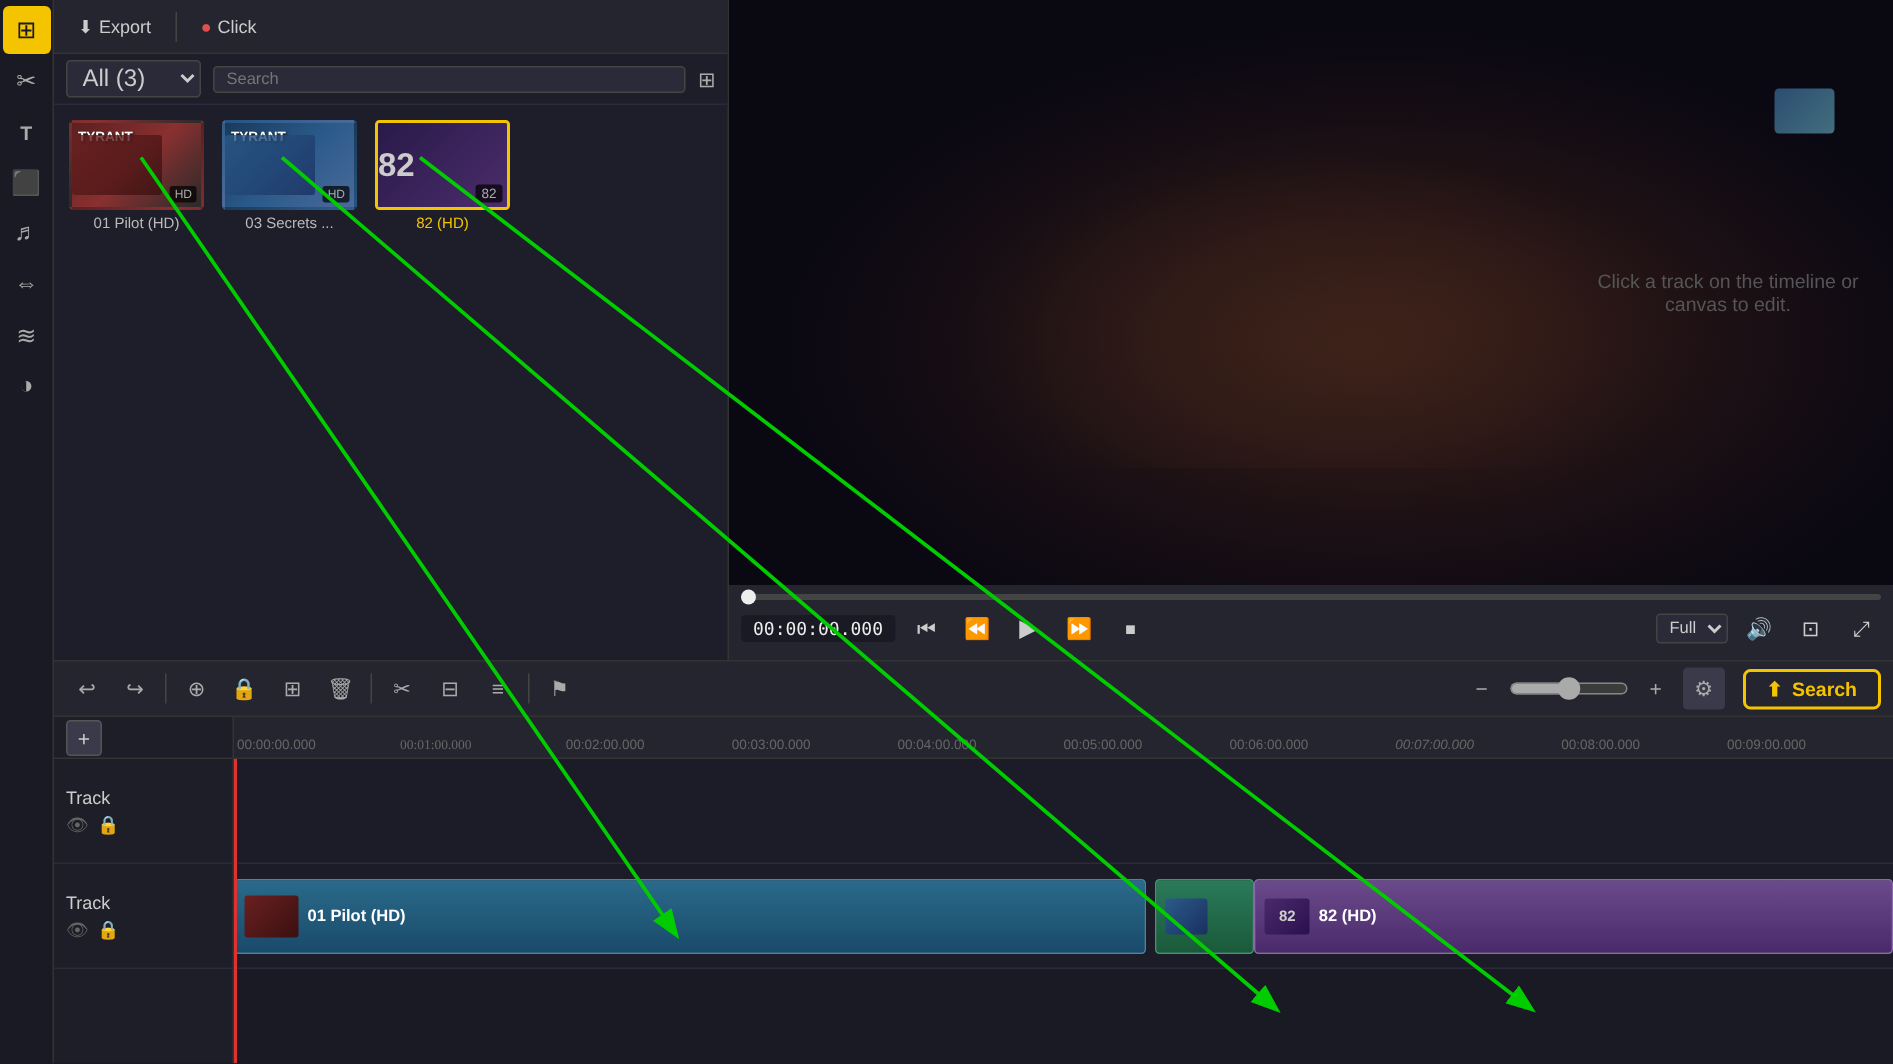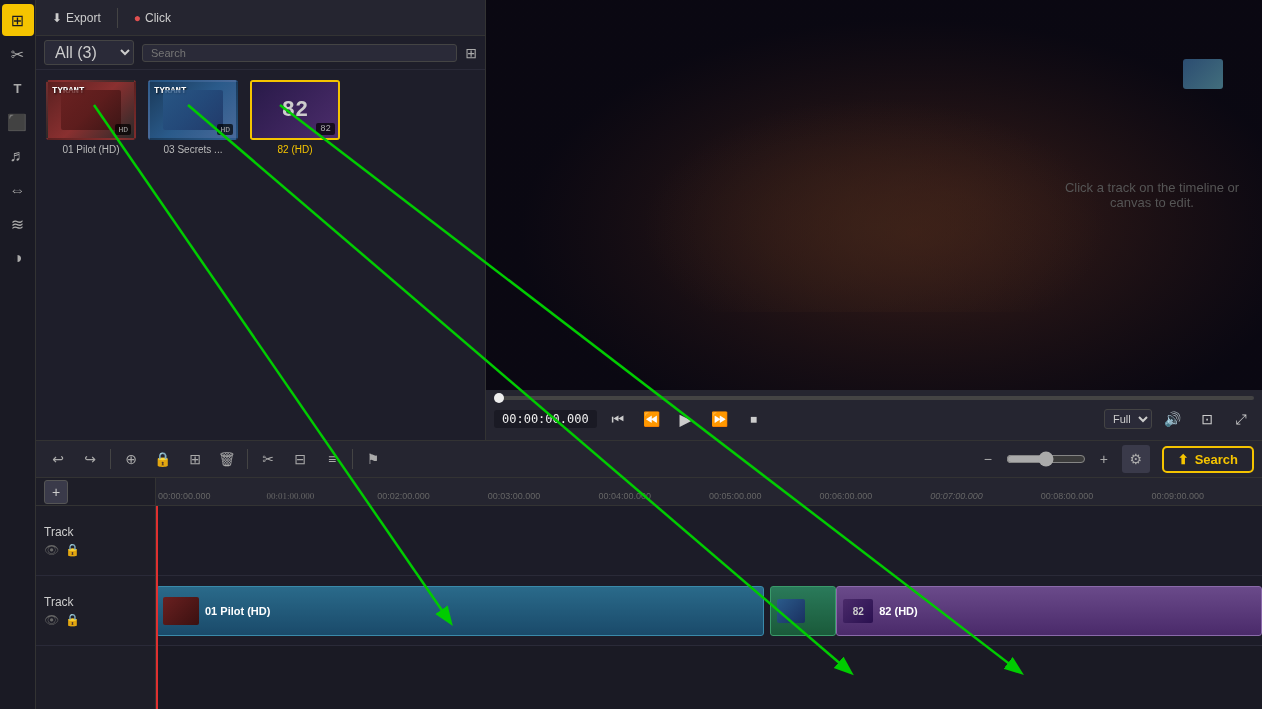--- a/index.html
+++ b/index.html
@@ -508,23 +508,22 @@
       pointer-events: none;
       z-index: 100;
     }
 
     
     .thumb-inner {
       width: 100%;
       height: 100%;
       display: flex;
       align-items: center;
-      justify-content: center;
-      position: relative;
-      font-family: Liberation Mono, monospace;
+      justify-content: flex-start;
+      position: relative;
     }
     .thumb-title {
       position: absolute;
       top: 4px;
       left: 4px;
       color: #fff;
       font-size: 9px;
       font-weight: bold;
       text-shadow: 1px 1px 2px rgba(0,0,0,0.9);
     }

